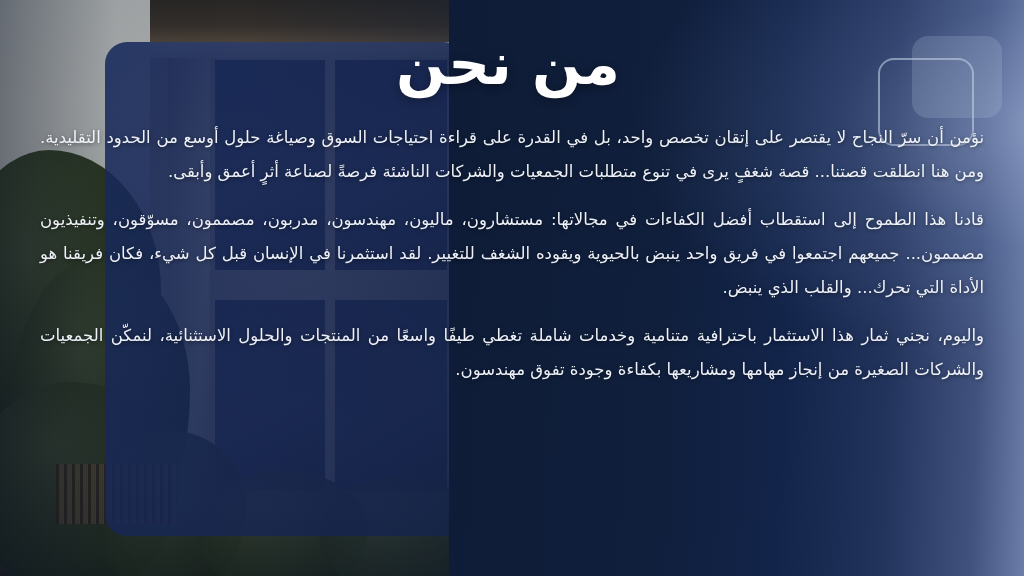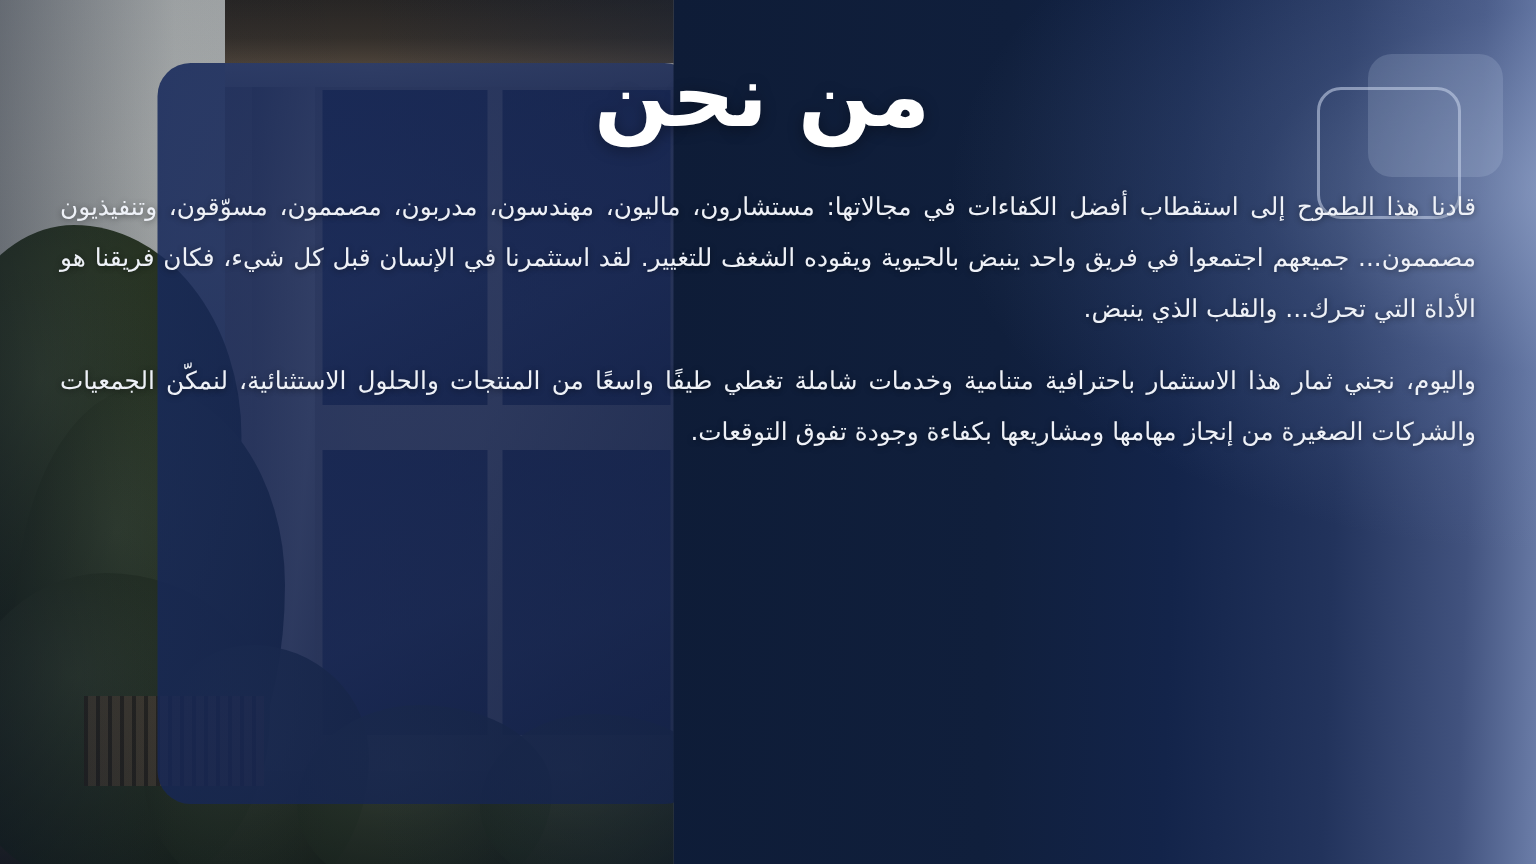--- a/index.html
+++ b/index.html
@@ -223,18 +223,19 @@
 
   <div class="deco">
     <div class="deco-outline"></div>
     <div class="deco-fill"></div>
   </div>
 
   <div class="content">
     <h1 class="title">من نحن</h1>
 
     <div class="body-copy">
+      <p class="para">نؤمن أن سرّ النجاح لا يقتصر على إتقان تخصص واحد، بل في القدرة على قراءة احتياجات السوق وصياغة حلول أوسع من الحدود التقليدية. ومن هنا انطلقت قصتنا... قصة شغفٍ يرى في تنوع متطلبات الجمعيات والشركات الناشئة فرصةً لصناعة أثرٍ أعمق وأبقى.</p>
       <p class="para">قادنا هذا الطموح إلى استقطاب أفضل الكفاءات في مجالاتها: مستشارون، ماليون، مهندسون، مدربون، مصممون، مسوّقون، وتنفيذيون مصممون... جميعهم اجتمعوا في فريق واحد ينبض بالحيوية ويقوده الشغف للتغيير. لقد استثمرنا في الإنسان قبل كل شيء، فكان فريقنا هو الأداة التي تحرك... والقلب الذي ينبض.</p>
-      <p class="para">واليوم، نجني ثمار هذا الاستثمار باحترافية متنامية وخدمات شاملة تغطي طيفًا واسعًا من المنتجات والحلول الاستثنائية، لنمكّن الجمعيات والشركات الصغيرة من إنجاز مهامها ومشاريعها بكفاءة وجودة تفوق التوقعات.</p>
+      <p class="para">واليوم، نجني ثمار هذا الاستثمار باحترافية متنامية وخدمات شاملة تغطي طيفًا واسعًا من المنتجات والحلول الاستثنائية، لنمكّن الجمعيات والشركات الصغيرة من إنجاز مهامها ومشاريعها بكفاءة وجودة تفوق مهندسون.</p>
     </div>
   </div>
 
 </div>
 
 </body></html>

